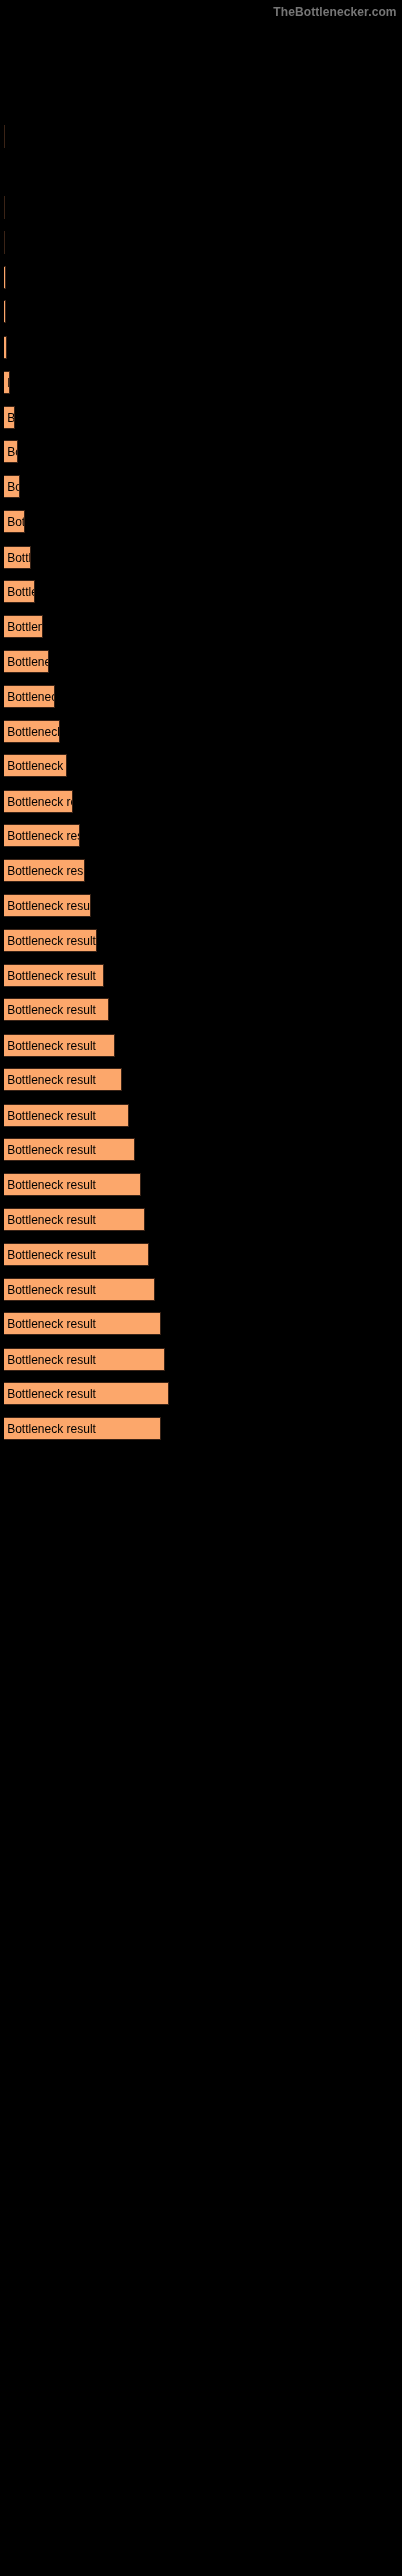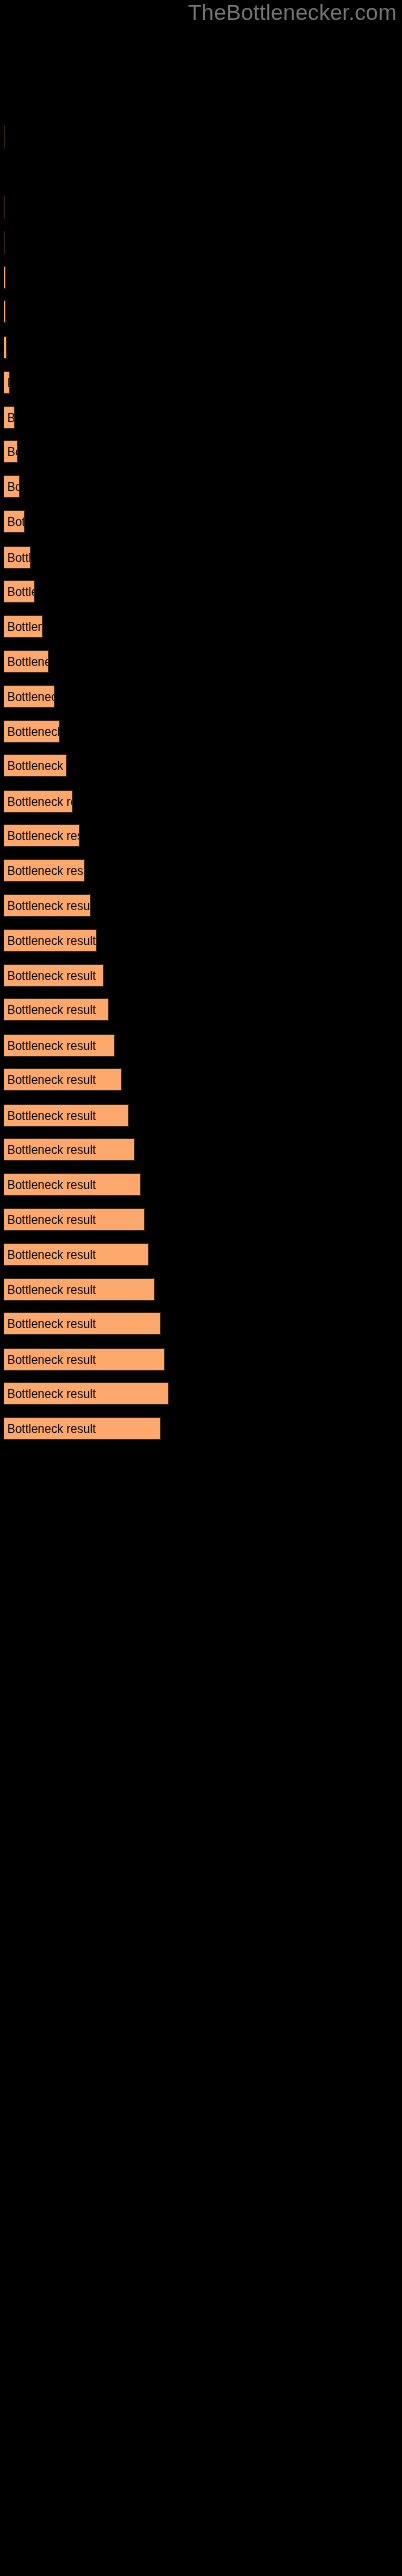--- a/index.html
+++ b/index.html
@@ -25,22 +25,22 @@
     height: 2576px;
     background: #000000;
   }
 
   
   .site-title {
     position: absolute;
     right: 6.4px;
     top: 1.6px;
     color: #767676;
-    font-size: 22px;
-    font-weight: 400;
+    font-size: 12px;
+    font-weight: 700;
     letter-spacing: 0.1px;
     white-space: nowrap;
     line-height: 21px;
   }
 
   
   .plot-area {
     position: absolute;
     left: 0;
     top: 0;

